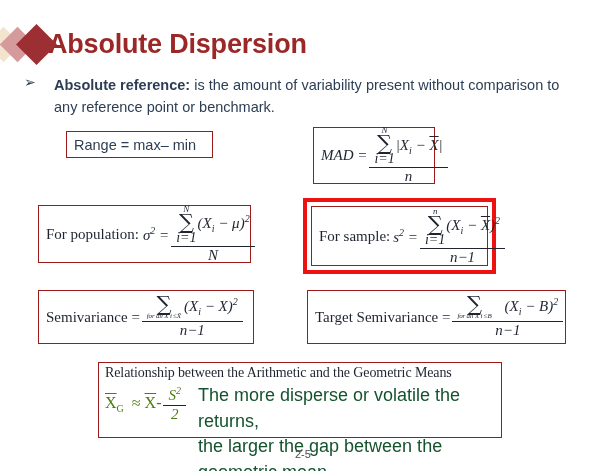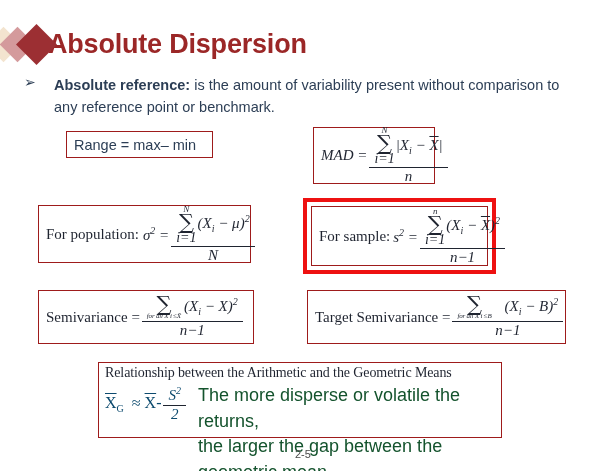--- a/index.html
+++ b/index.html
@@ -146,21 +146,21 @@
     font-family: "Liberation Serif", serif;
     font-size: 14px;
     color: #1f2430;
     white-space: nowrap;
     letter-spacing: -0.1px;
   }
   #rel-body { display: flex; align-items: flex-start; margin-top: 1px; }
   #rel-formula {
     font-family: "Liberation Serif", serif;
     font-size: 16px;
-    color: #0c4a6e;
+    color: #4d7c0f;
     width: 118px;
     padding-top: 4px;
     display: flex; align-items: center;
   }
   #rel-note {
     font-size: 18px;
     line-height: 1.42;
     color: #14532d;
     white-space: pre-line;
     padding-top: 1px;

